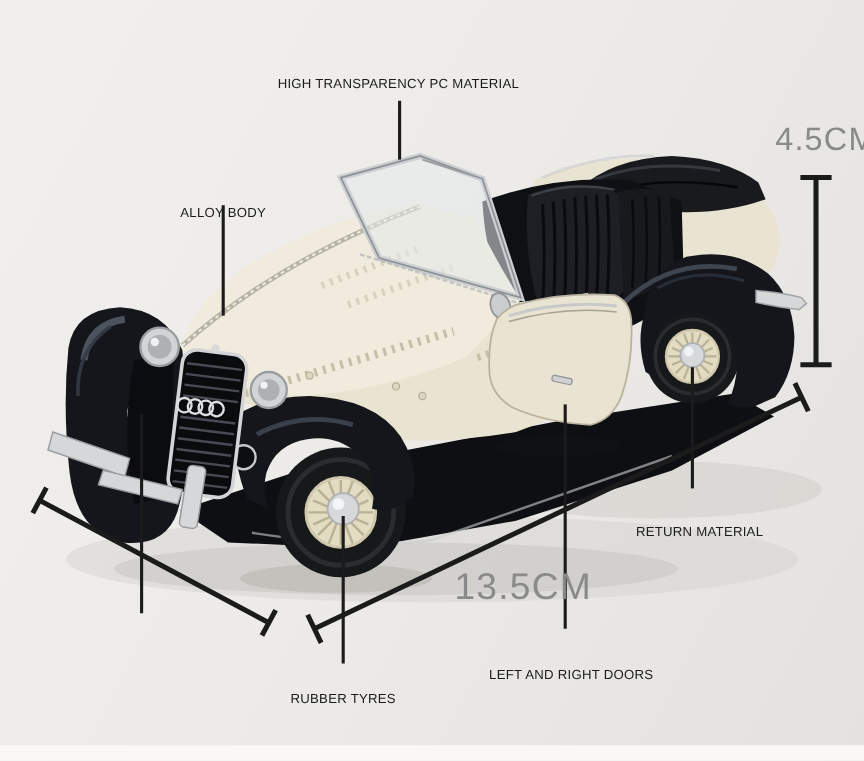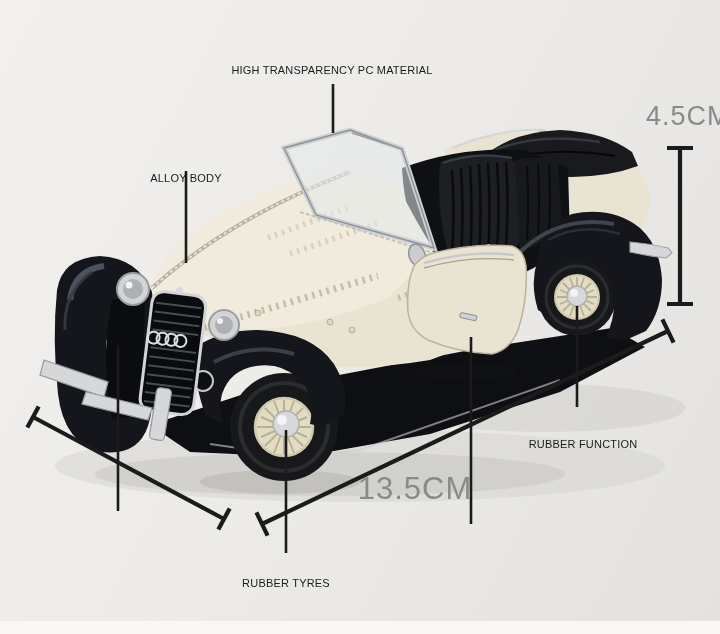--- a/index.html
+++ b/index.html
@@ -203,23 +203,24 @@
   </svg>
 
   <div class="anno-label" style="left:160px;top:63px;width:344px;">HIGH TRANSPARENCY PC MATERIAL</div>
 
   <div class="anno-label" style="left:114px;top:155px;width:144px;margin-top:16px;">ALLOY BODY</div>
 
 
   <div class="anno-label" style="left:206px;top:576px;width:160px;">RUBBER TYRES</div>
 
   <div class="anno-label" style="left:386px;top:556px;width:180px;">
+    <div>LEFT AND RIGHT DOORS</div>
   </div>
 
   <div class="anno-label" style="left:493px;top:437px;width:180px;">
-    <div>RUBBER FUNCTION</div>
+    <div>RETURN MATERIAL</div>
   </div>
 
   <div class="dim-label" style="left:630px;top:101px;width:84px;font-size:27px;margin-left:16px;">4.5CM</div>
 
 
-  <div class="dim-label" style="left:357px;top:471px;width:116px;font-size:31px;">13.5CM</div>
+  <div class="dim-label" style="left:378px;top:471px;width:116px;font-size:31px;">13.5CM</div>
 </div>
 
 </body></html>

